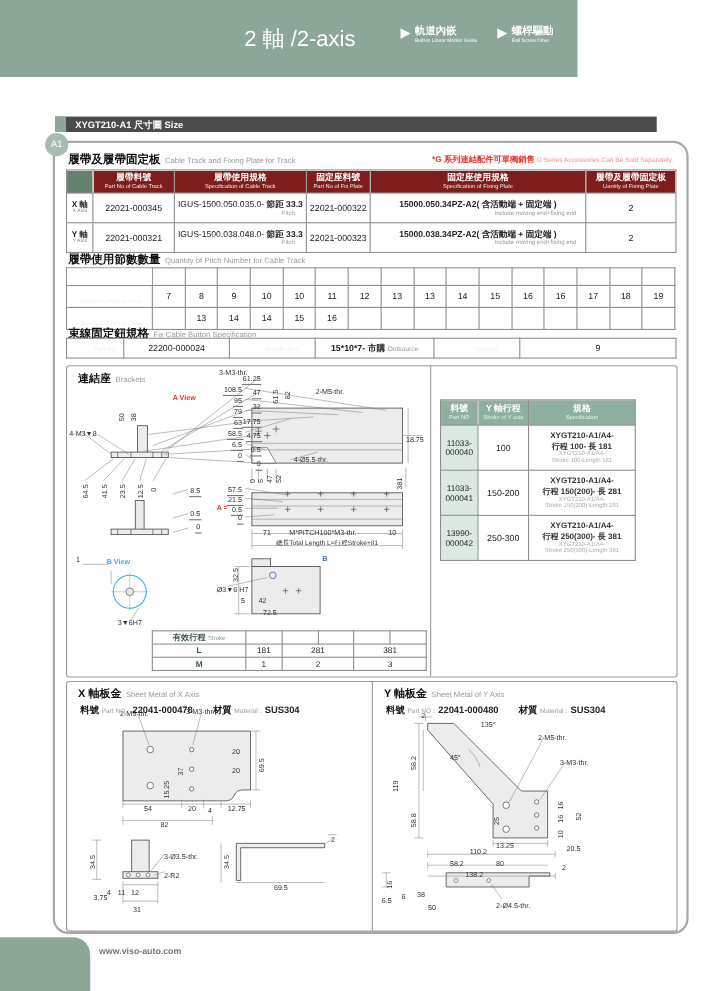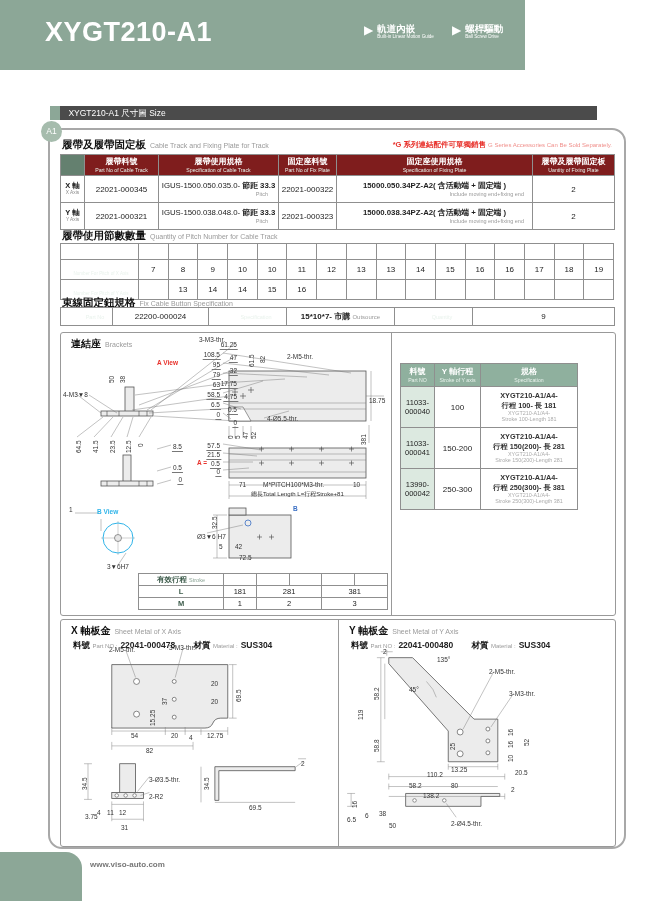--- a/index.html
+++ b/index.html
@@ -12,21 +12,21 @@
   .subtitle{position:absolute;left:222px;top:22px;font-size:20px;color:#fff}
   .feature{position:absolute;top:23px;display:flex;gap:4px;color:#fff}
   .f1{left:364px}.f2{left:452px}
   .tri{font-size:12px;line-height:14px}
   .ftxt{display:flex;flex-direction:column}
   .fzh{font-size:9.5px;font-weight:bold;line-height:11px;white-space:nowrap}
   .fen{font-size:4.6px;line-height:6px;white-space:nowrap}
 
   
   .secbar{position:absolute;left:50px;top:106px;width:547px;height:14px;background:#4b4b4b;
-          color:#fff;font-size:8.5px;font-weight:normal;line-height:14px}
+          color:#fff;font-size:8.5px;font-weight:bold;line-height:14px}
   .secbar .sq{display:inline-block;width:10px;height:14px;background:#8ca797;margin-right:6px;vertical-align:top}
 
   
   .mainbox{position:absolute;left:48px;top:128px;width:574px;height:717px;border:2px solid #a8a8a8;border-radius:14px}
   .badge{position:absolute;left:-9px;top:-9px;width:21px;height:21px;border-radius:50%;background:#a6bcad;
          color:#fff;font-size:8.5px;font-weight:normal;text-align:center;line-height:21px;z-index:3}
 
   .st{position:absolute;left:12px;font-size:10.5px;color:#111;white-space:nowrap}
   .st b{font-weight:bold}
   .st i{font-style:normal;font-size:7px;color:#9a9a9a;margin-left:4px}
@@ -128,21 +128,21 @@
   
   .ftab{position:absolute;left:0;top:852px;width:82px;height:49px;background:#8ca797;border-radius:0 16px 0 0}
   .furl{position:absolute;left:90px;top:860px;font-size:8px;font-weight:bold;color:#777}
 </style>
 </head>
 <body>
 
 <div class="page">
 
   <header class="banner">
-    <span class="title">XYGT210-A1</span>
+    <span class="subtitle">2 軸 /2-axis</span>
     <div class="feature f1">
       <span class="tri">▶</span>
       <span class="ftxt">
         <span class="fzh">軌道內嵌</span>
         <span class="fen">Built-in Linear Motion Guide</span>
       </span>
     </div>
     <div class="feature f2">
       <span class="tri">▶</span>
       <span class="ftxt">

